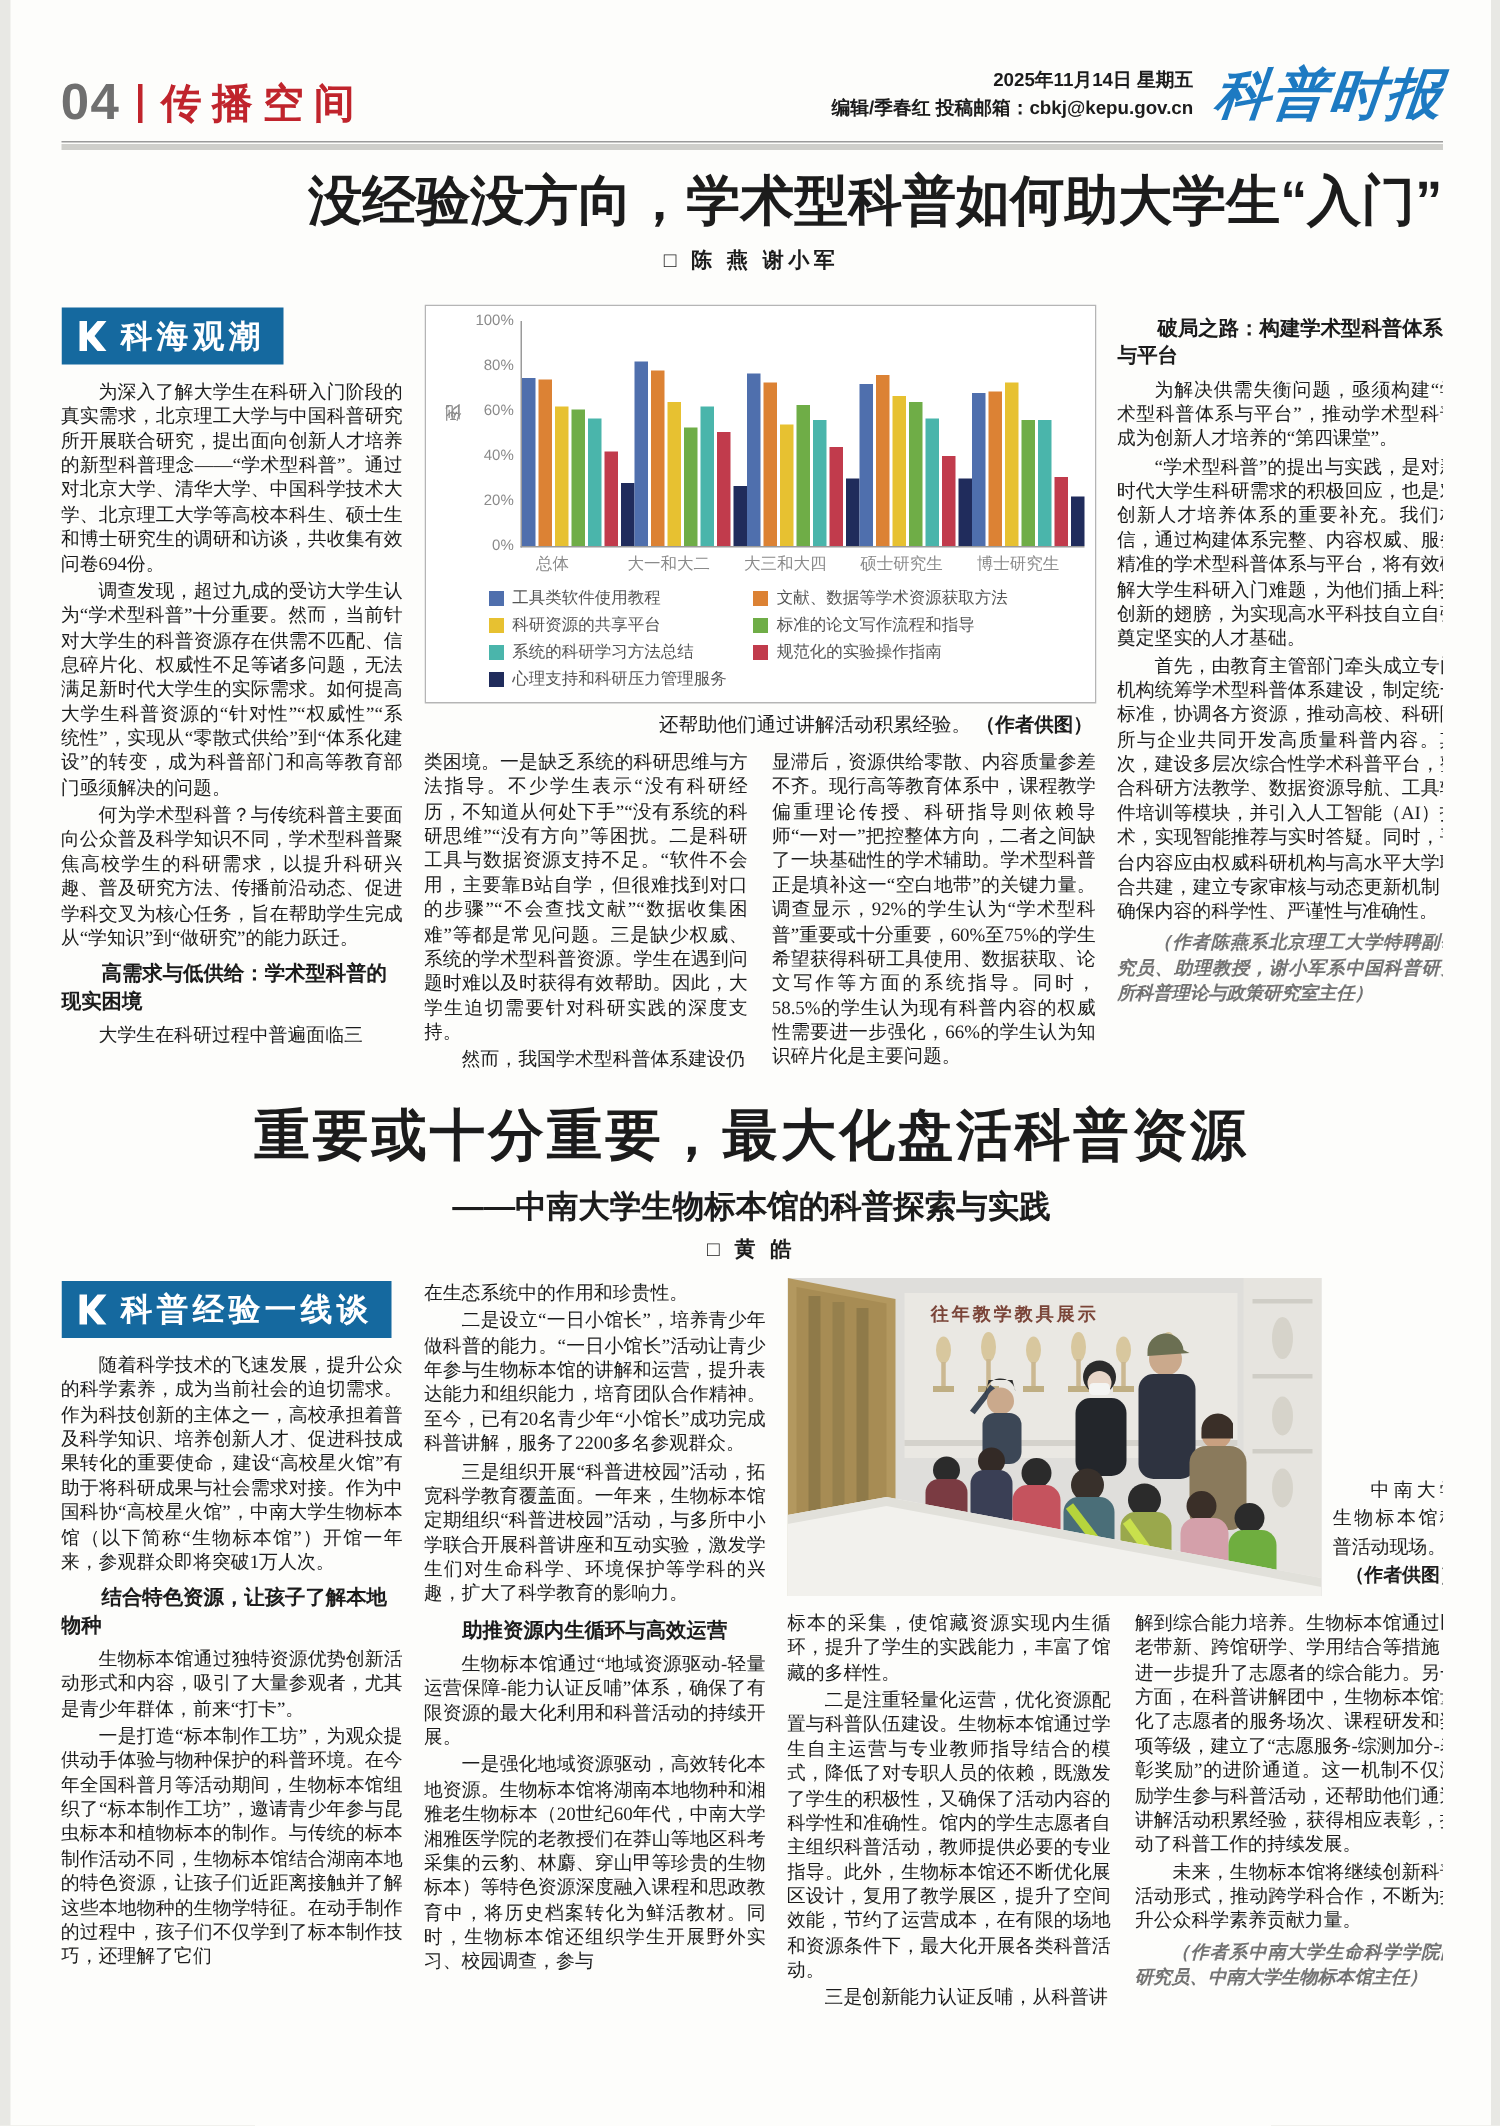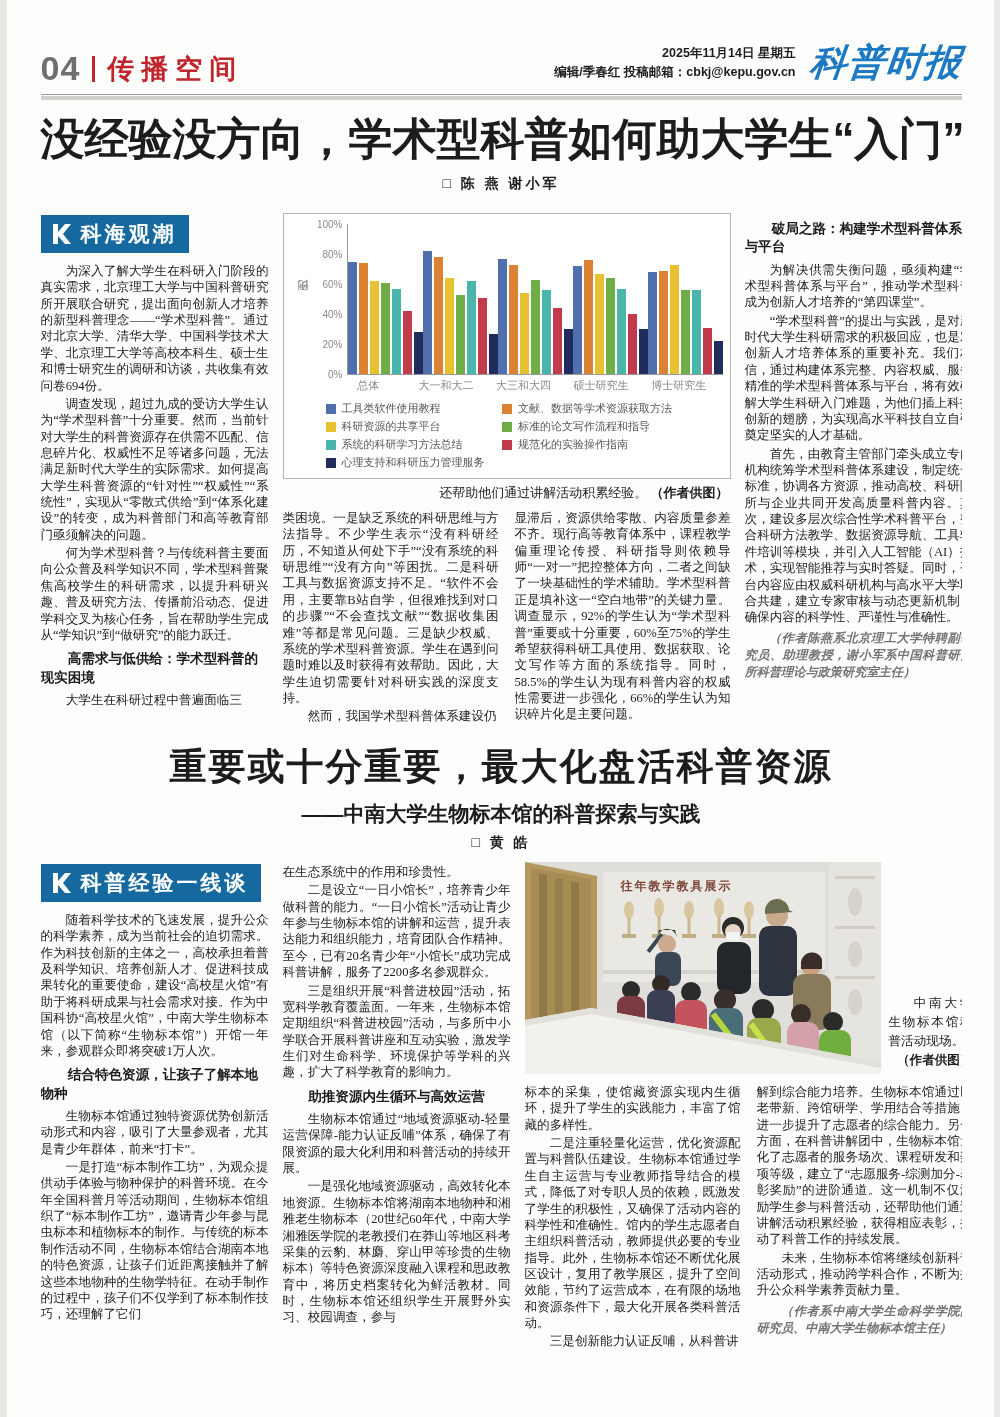--- a/index.html
+++ b/index.html
@@ -26,21 +26,21 @@
   .subhead{font-family:"Liberation Sans",sans-serif;font-weight:bold;font-size:13.6px;
            line-height:1.35;margin:7px 0 5px 0;text-indent:2em;}
   .subhead.center{text-indent:0;text-align:center;}
   .authnote{margin:4px 0;font-size:12.2px;line-height:1.4;text-align:justify;text-indent:2em;
             font-style:italic;font-weight:bold;color:#737373;}
   .byline{text-align:center;font-family:"Liberation Sans",sans-serif;font-size:14px;
           font-weight:bold;letter-spacing:3px;margin:6px 0 10px 0;}
 
   
   .kicker{font-family:"Liberation Sans",sans-serif;font-weight:900;font-size:20px;margin-top:16px;}
-  .headline1{font-family:"Liberation Sans",sans-serif;font-weight:900;font-size:44px;
+  .headline1{font-family:"Liberation Sans",sans-serif;font-weight:900;font-size:36px;
              margin:10px 0 0 0;letter-spacing:0px;text-align:right;white-space:nowrap;}
   .a1-body{display:flex;gap:14px;height:515px;overflow:hidden;margin-top:20px;}
   .colnarrow{width:228px;flex:none;overflow:hidden;}
   .a1-mid{width:448px;flex:none;display:flex;flex-direction:column;overflow:hidden;}
 
   
   .badge{display:flex;align-items:center;gap:8px;background:#15699f;color:#fff;
          padding:5px 12px 5px 8px;margin:2px 0 10px 0;width:max-content;}
   .badge svg{display:block;}
   .badge-text{font-family:"Liberation Sans",sans-serif;font-weight:900;font-size:21px;letter-spacing:3px;}

